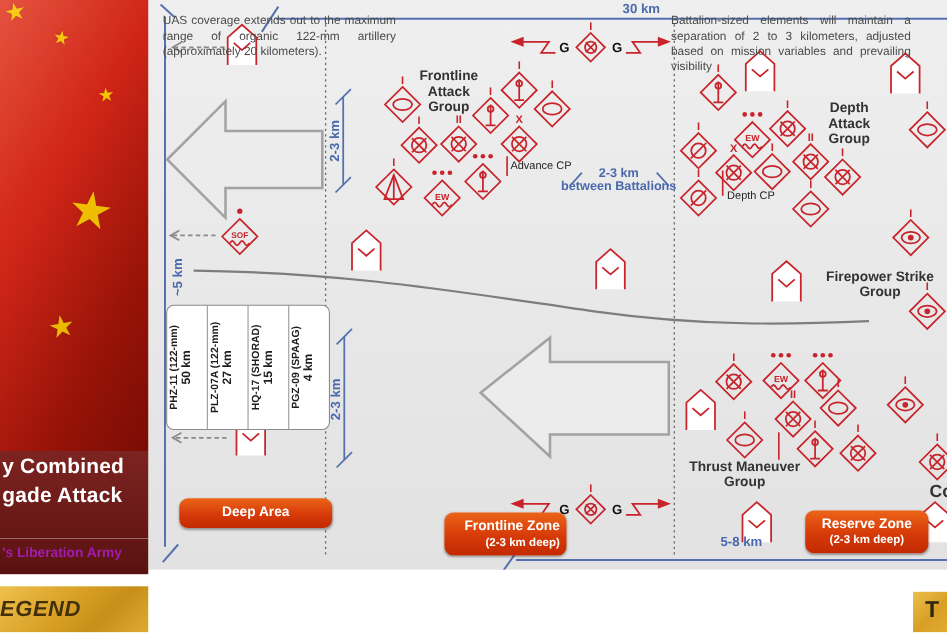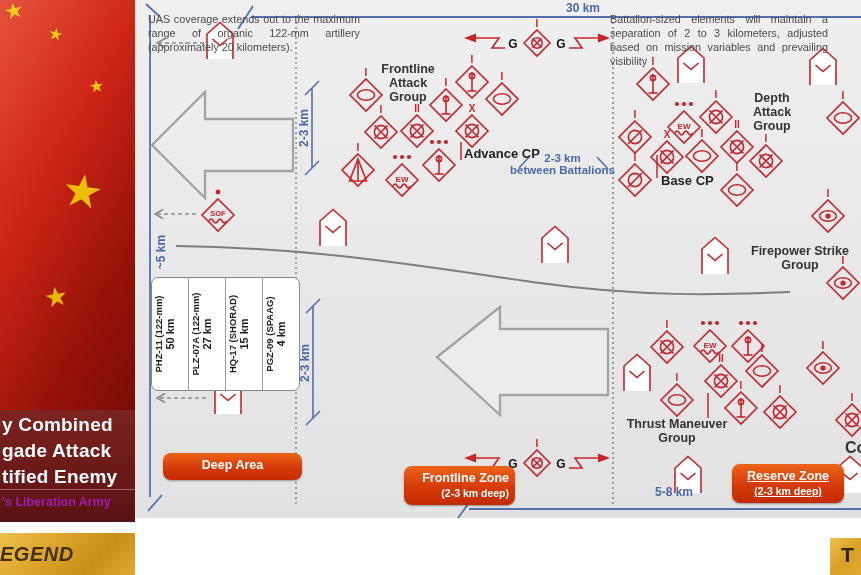--- a/index.html
+++ b/index.html
@@ -30,21 +30,21 @@
         background:linear-gradient(180deg,#efefef 0%,#e7e7e7 60%,#e2e2e2 100%);}
   #lines-layer,#overlay-layer{position:absolute;left:0;top:0;}
   .sym{position:absolute;width:44px;height:50px;}
   .sym svg{display:block;}
   .st{fill:none;stroke:#c9242b;stroke-width:1.6;}
   .gdash{position:absolute;}
 
   
   .grp-lbl{position:absolute;text-align:center;font-weight:bold;color:#333333;
         font-size:12.5px;line-height:1.12;white-space:pre-line;}
-  .cp-lbl{position:absolute;font-weight:bold;color:#222222;font-size:13px;white-space:nowrap;}
+  .cp-lbl{position:absolute;font-weight:normal;color:#222222;font-size:10px;white-space:nowrap;}
   .blue-lbl{position:absolute;color:#4a69ac;font-weight:bold;font-size:12px;text-align:center;white-space:pre-line;}
   .blue-rot{transform:rotate(-90deg);transform-origin:center;white-space:nowrap;}
   .edge-lbl{position:absolute;font-weight:bold;color:#333;font-size:16px;white-space:nowrap;}
 
   
   .zonebox{position:absolute;border-radius:8px;color:#ffffff;text-align:center;
         background:linear-gradient(180deg,#ec6418 0%,#d63a08 55%,#c22a02 100%);
         box-shadow:0 1px 2px rgba(0,0,0,0.35);padding:5px 6px 6px 6px;}
   .zonebox .zt{font-weight:bold;font-size:12.5px;line-height:1.25;}
   .zonebox .zs{font-weight:bold;font-size:10.5px;line-height:1.2;white-space:pre-line;}
@@ -73,21 +73,20 @@
     <span class="star" style="left:48px;top:26px;font-size:17px;transform:rotate(10deg);">★</span>
     <span class="star" style="left:89px;top:78px;font-size:17px;transform:rotate(-6deg);">★</span>
     <span class="star" style="left:62px;top:168px;font-size:46px;transform:rotate(8deg);">★</span>
     <span class="star" style="left:44px;top:284px;font-size:27px;transform:rotate(-10deg);">★</span>
     <div class="sheen"></div>
   </div>
 
   <div id="title-block">
     <div class="tl" style="top:4px;">y Combined</div>
     <div class="tl" style="top:30px;">gade Attack</div>
-    <div class="tl" style="top:56px;">tified Enemy</div>
   </div>
   <div id="title-divider"></div>
   <div id="title-sub">'s Liberation Army</div>
 
   <div id="legend-bar">
     <span>EGEND</span>
   </div>
 
   <div id="diagram">
 
@@ -546,31 +545,31 @@
 Group</div>
   <div class="grp-lbl" style="left:727px;top:91px;width:90px;">Depth
 Attack
 Group</div>
   <div class="grp-lbl" style="left:735px;top:244px;width:130px;">Firepower Strike
 Group</div>
   <div class="grp-lbl" style="left:612px;top:417px;width:130px;">Thrust Maneuver
 Group</div>
 
   <div class="cp-lbl" style="left:464px;top:146px;">Advance CP</div>
-  <div class="cp-lbl" style="left:661px;top:173px;">Base CP</div>
+  <div class="cp-lbl" style="left:661px;top:173px;">Depth CP</div>
   <div class="edge-lbl" style="left:845px;top:439px;">Co</div>
 
   <div class="zonebox" style="left:163px;top:453px;width:127px;">
     <div class="zt">Deep Area</div>
   </div>
   <div class="zonebox" style="left:404px;top:466px;width:99px;text-align:right;">
     <div class="zt">Frontline Zone</div>
     <div class="zs">(2-3 km deep)</div>
   </div>
-  <div class="zonebox" style="left:732px;top:464px;width:100px;text-decoration:underline;">
+  <div class="zonebox" style="left:732px;top:464px;width:100px;">
     <div class="zt">Reserve Zone</div>
     <div class="zs">(2-3 km deep)</div>
   </div>
 
   <div id="range-table">
     <div class="rangecol">
       <div class="rot">
           <div class="rn">PHZ-11 (122-mm)</div>
       <div class="rv">50 km</div>
         </div>

